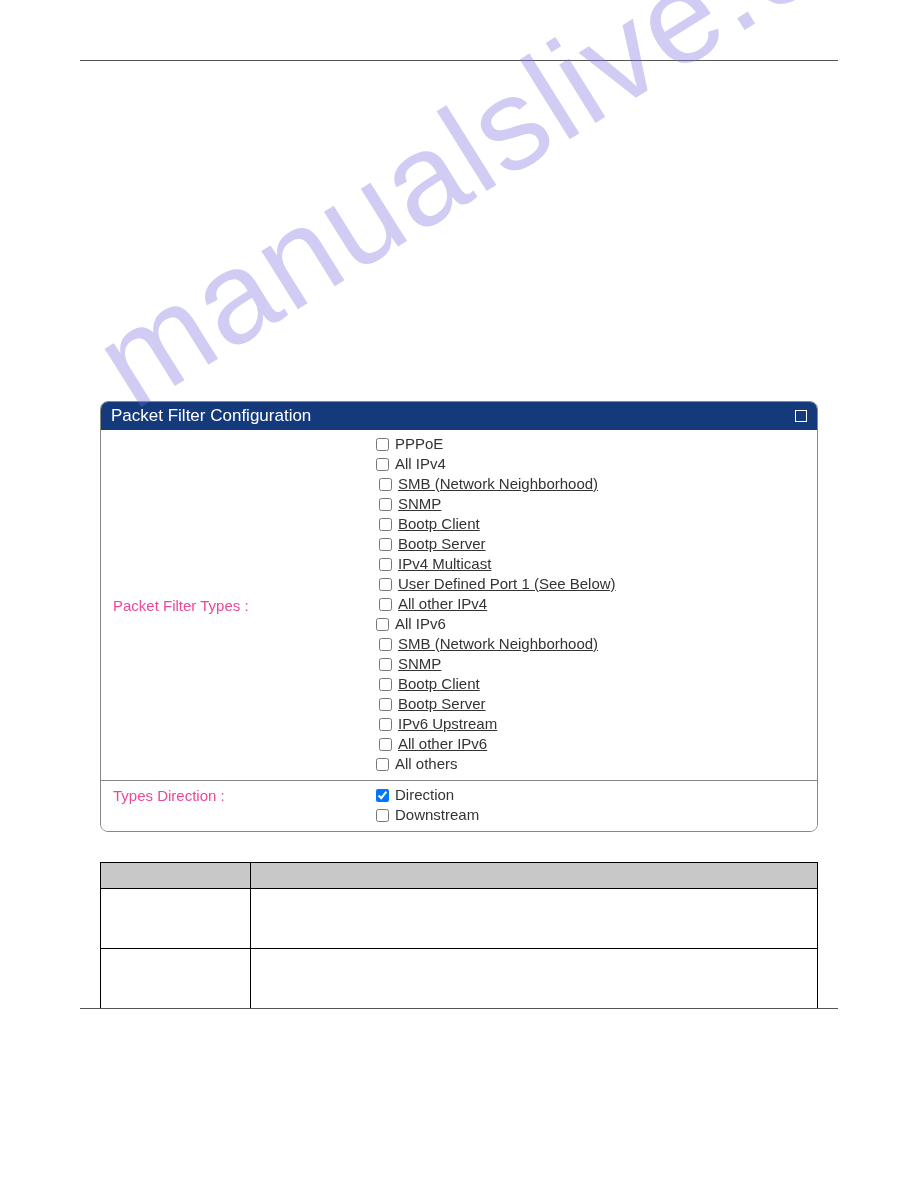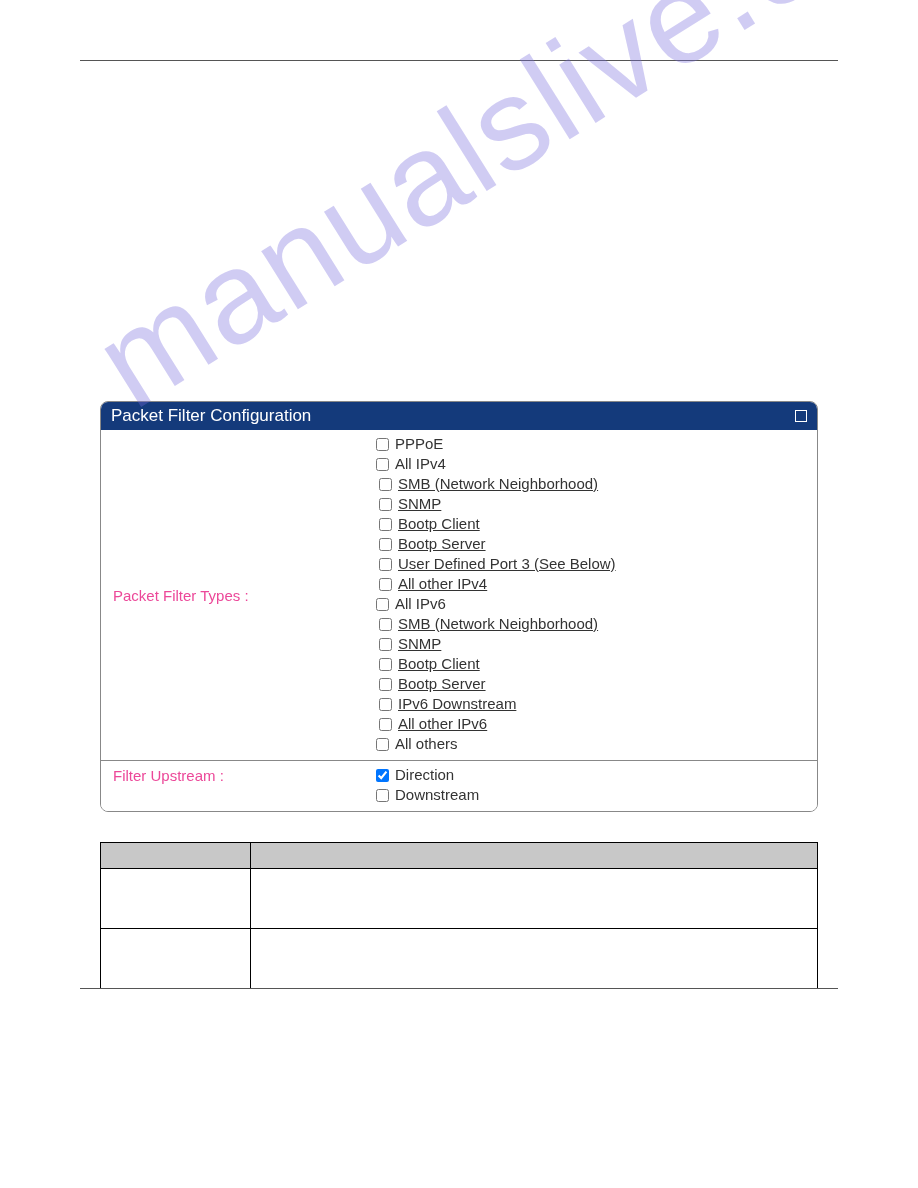--- a/index.html
+++ b/index.html
@@ -161,21 +161,25 @@
             <div class="cb-line indent-2">
               <input type="checkbox" style="">
               <span>Bootp Client</span>
             </div>
             <div class="cb-line indent-2">
               <input type="checkbox" style="">
               <span>Bootp Server</span>
             </div>
             <div class="cb-line indent-2">
               <input type="checkbox" style="">
-              <span>User Defined Port 3 (See Below)</span>
+              <span>IPv4 Multicast</span>
+            </div>
+            <div class="cb-line indent-2">
+              <input type="checkbox" style="">
+              <span>User Defined Port 1 (See Below)</span>
             </div>
             <div class="cb-line indent-2">
               <input type="checkbox" style="">
               <span>All other IPv4</span>
             </div>
             <div class="cb-line indent-1">
               <input type="checkbox" style="">
               <span>All IPv6</span>
             </div>
             <div class="cb-line indent-2">
@@ -189,35 +193,35 @@
             <div class="cb-line indent-2">
               <input type="checkbox" style="">
               <span>Bootp Client</span>
             </div>
             <div class="cb-line indent-2">
               <input type="checkbox" style="">
               <span>Bootp Server</span>
             </div>
             <div class="cb-line indent-2">
               <input type="checkbox" style="">
-              <span>IPv6 Downstream</span>
+              <span>IPv6 Upstream</span>
             </div>
             <div class="cb-line indent-2">
               <input type="checkbox" style="">
               <span>All other IPv6</span>
             </div>
             <div class="cb-line indent-1">
               <input type="checkbox" style="">
               <span>All others</span>
             </div>
           </div>
       </div>
 
       <div class="panel-row">
-        <div class="row-label">Filter Upstream :</div>
+        <div class="row-label">Types Direction :</div>
         <div class="row-content" id="direction-content">
             <div class="cb-line indent-1">
               <input type="checkbox" checked="" style="">
               <span>Direction</span>
             </div>
             <div class="cb-line indent-1">
               <input type="checkbox" style="">
               <span>Downstream</span>
             </div>
           </div>

